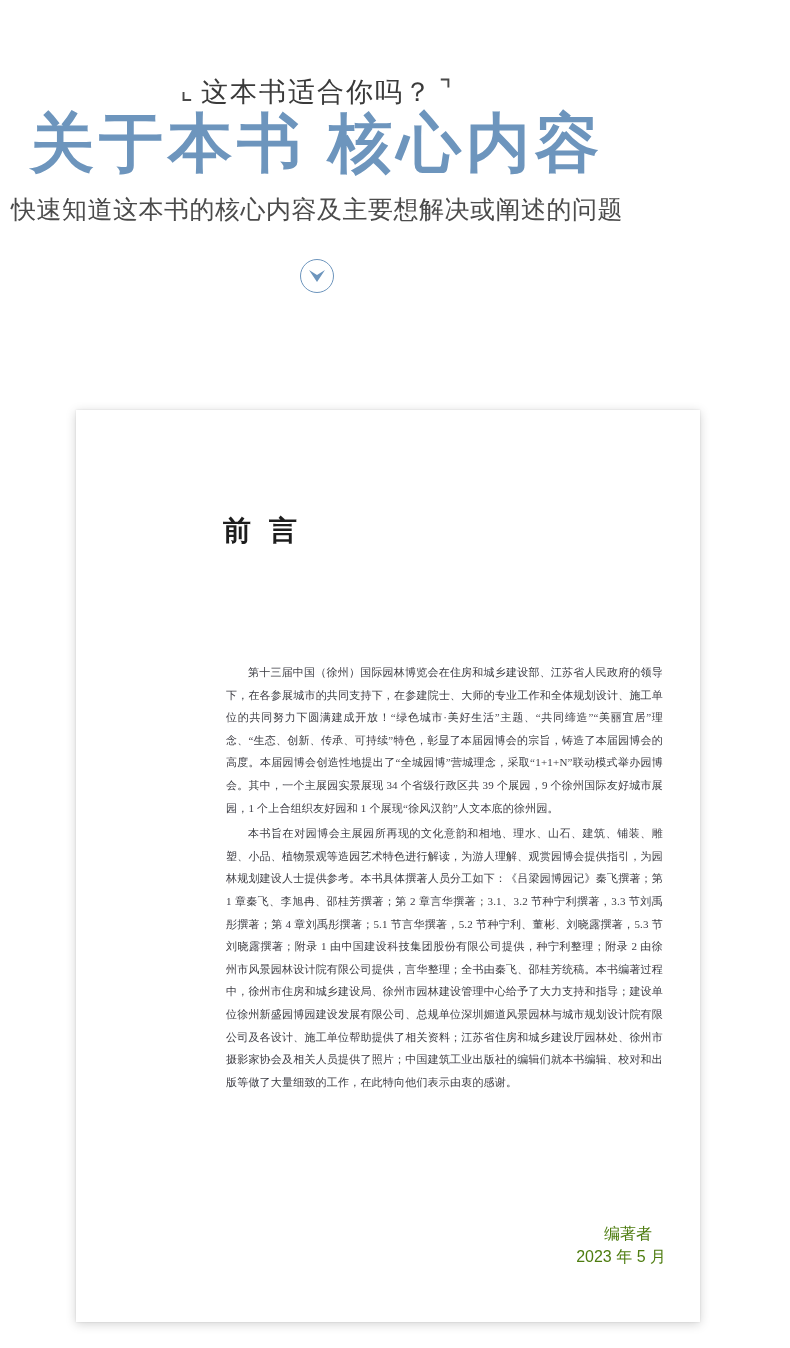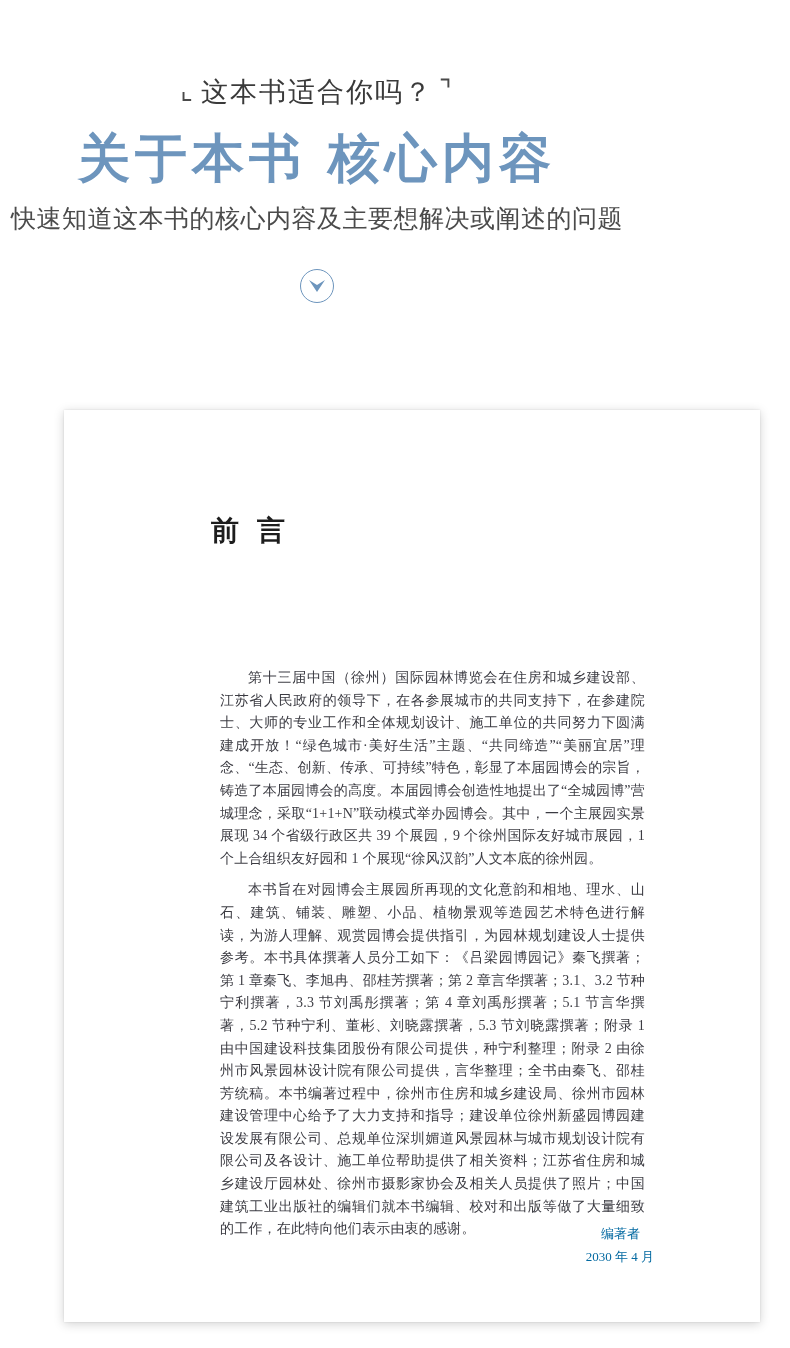--- a/index.html
+++ b/index.html
@@ -35,23 +35,22 @@
   .promo-eyebrow .brk {
     color: #4a4a4a;
     font-weight: 300;
     display: inline-block;
     padding: 0 6px;
   }
   .promo-eyebrow .brk-l { transform: translateY(-2px); }
   .promo-eyebrow .brk-r { transform: translateY(-2px); }
 
   .promo-title {
-    margin-top: 22px;
     font-family: "Liberation Serif", "DejaVu Serif", serif;
-    font-size: 52px;
+    font-size: 64px;
     line-height: 1.05;
     font-weight: 700;
     color: #6d95bd;
     letter-spacing: 5px;
     white-space: nowrap;
   }
   .promo-title .gap { display: inline-block; width: 22px; }
 
   .promo-sub {
     margin-top: 16px;
@@ -74,23 +73,23 @@
     border-radius: 50%;
     display: flex;
     align-items: center;
     justify-content: center;
   }
   .arrow-circle svg { display: block; }
 
   
   .page-wrap {
     position: absolute;
-    left: 64px;
+    left: 76px;
     top: 410px;
-    width: 696px;
+    width: 624px;
     height: 912px;
   }
   .doc-page {
     width: 100%;
     height: 100%;
     background: #ffffff;
     box-shadow: 0 2px 10px rgba(0,0,0,0.18), 0 0 2px rgba(0,0,0,0.10);
     position: relative;
     overflow: hidden;
   }
@@ -116,41 +115,41 @@
   }
   .doc-heading .sp { display: inline-block; width: 16px; }
 
   .doc-body {
     position: absolute;
     left: 0;
     top: 248px;
     width: 443px;
   }
   .doc-body p {
-    margin: 9px;
+    margin: 3px;
     font-family: "Liberation Serif", "DejaVu Serif", serif;
-    font-size: 14px;
+    font-size: 11px;
     line-height: 22.6px;
     color: #3b3b42;
     text-align: justify;
     text-justify: inter-character;
     text-indent: 2em;
     letter-spacing: 0.2px;
     word-break: break-all;
   }
 
   .doc-sign {
     position: absolute;
     left: 0;
     width: 443px;
     top: 812px;
-    font-family: Liberation Serif, serif;
-    font-size: 13px;
+    font-family: Liberation Sans, sans-serif;
+    font-size: 16px;
     line-height: 23px;
-    color: #0369a1;
+    color: #4d7c0f;
     text-align: right;
   }
   .doc-sign .sign-name { padding-right: 14px; display: block; }
   .doc-sign .sign-date { display: block; }
 </style>
 </head>
 <body>
 
 <div class="promo">
 
@@ -181,18 +180,18 @@
         <span>前</span><span class="sp"></span><span>言</span>
       </div>
 
       <div class="doc-body">
         <p>第十三届中国（徐州）国际园林博览会在住房和城乡建设部、江苏省人民政府的领导下，在各参展城市的共同支持下，在参建院士、大师的专业工作和全体规划设计、施工单位的共同努力下圆满建成开放！“绿色城市·美好生活”主题、“共同缔造”“美丽宜居”理念、“生态、创新、传承、可持续”特色，彰显了本届园博会的宗旨，铸造了本届园博会的高度。本届园博会创造性地提出了“全城园博”营城理念，采取“1+1+N”联动模式举办园博会。其中，一个主展园实景展现 34 个省级行政区共 39 个展园，9 个徐州国际友好城市展园，1 个上合组织友好园和 1 个展现“徐风汉韵”人文本底的徐州园。</p>
         <p>本书旨在对园博会主展园所再现的文化意韵和相地、理水、山石、建筑、铺装、雕塑、小品、植物景观等造园艺术特色进行解读，为游人理解、观赏园博会提供指引，为园林规划建设人士提供参考。本书具体撰著人员分工如下：《吕梁园博园记》秦飞撰著；第 1 章秦飞、李旭冉、邵桂芳撰著；第 2 章言华撰著；3.1、3.2 节种宁利撰著，3.3 节刘禹彤撰著；第 4 章刘禹彤撰著；5.1 节言华撰著，5.2 节种宁利、董彬、刘晓露撰著，5.3 节刘晓露撰著；附录 1 由中国建设科技集团股份有限公司提供，种宁利整理；附录 2 由徐州市风景园林设计院有限公司提供，言华整理；全书由秦飞、邵桂芳统稿。本书编著过程中，徐州市住房和城乡建设局、徐州市园林建设管理中心给予了大力支持和指导；建设单位徐州新盛园博园建设发展有限公司、总规单位深圳媚道风景园林与城市规划设计院有限公司及各设计、施工单位帮助提供了相关资料；江苏省住房和城乡建设厅园林处、徐州市摄影家协会及相关人员提供了照片；中国建筑工业出版社的编辑们就本书编辑、校对和出版等做了大量细致的工作，在此特向他们表示由衷的感谢。</p>
       </div>
 
       <div class="doc-sign">
         <span class="sign-name">编著者</span>
-        <span class="sign-date">2030 年 4 月</span>
+        <span class="sign-date">2023 年 5 月</span>
       </div>
 
     </div>
   </div>
 </div>
 
 </body></html>

